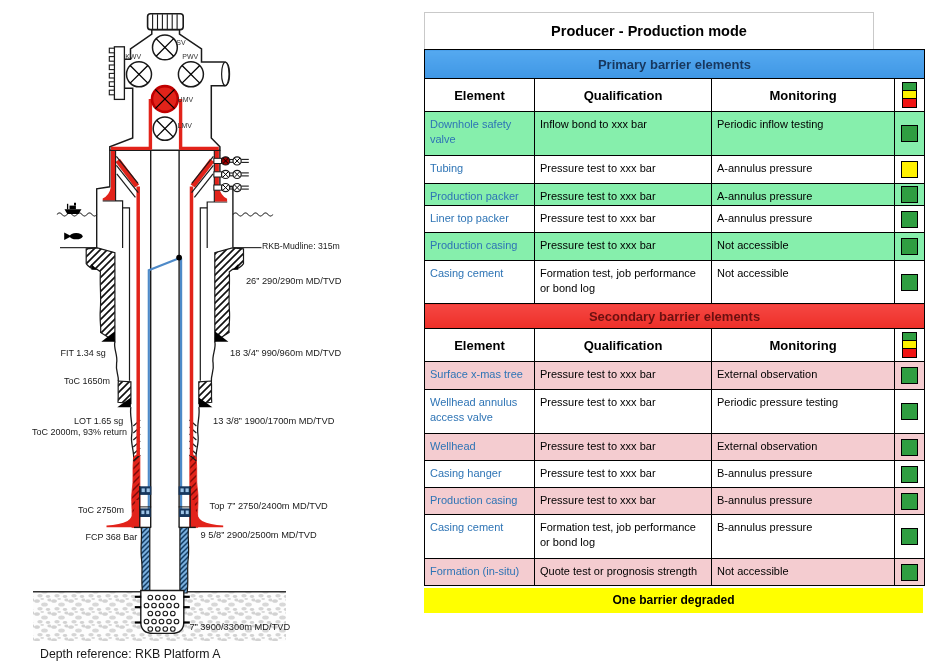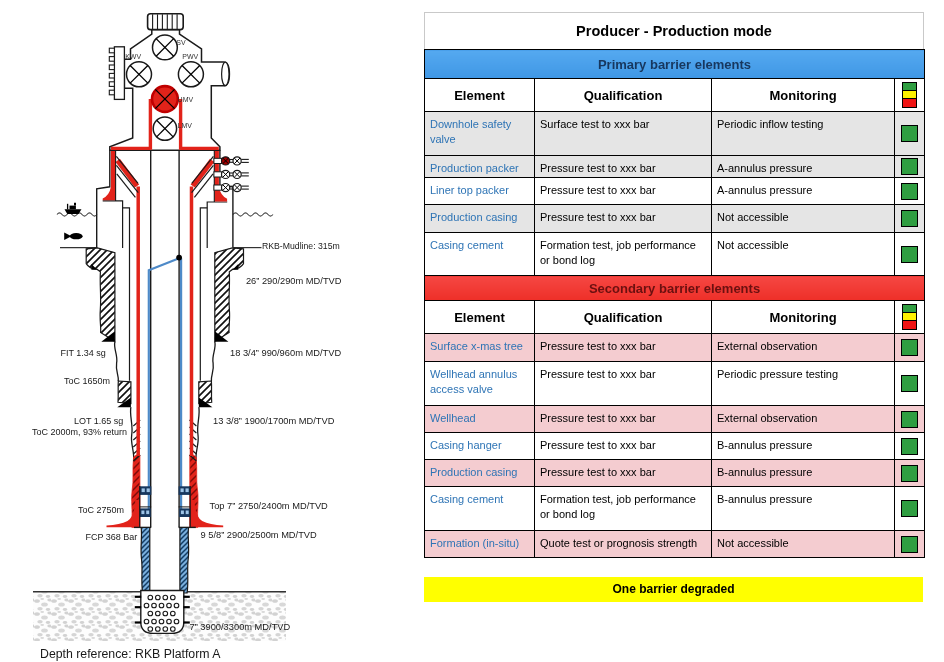--- a/index.html
+++ b/index.html
@@ -1,35 +1,35 @@
 <!DOCTYPE html>
 <html><head>
 <meta charset="utf-8">
 <style>
 html,body{margin:0;padding:0;background:#fff;}
 body{width:944px;height:662px;position:relative;font-family:"Liberation Sans",sans-serif;overflow:hidden;}
 #tblwrap{position:absolute;left:424px;top:12px;width:500px;}
-#title{box-sizing:border-box;width:500px;height:37px;border:1px solid #c9c9c9;border-bottom:none;
+#title{box-sizing:border-box;width:450px;height:37px;border:1px solid #c9c9c9;border-bottom:none;
   font-weight:bold;font-size:14.5px;color:#000;text-align:center;line-height:36px;}
 table{border-collapse:collapse;table-layout:fixed;width:500px;}
 td{border:1.5px solid #000;font-size:11px;color:#000;padding:5px 0 0 5px;vertical-align:top;line-height:15px;overflow:hidden;}
 td.el{color:#2E74B5;}
 td.st{padding:0;vertical-align:middle;}
 tr.band td{background:linear-gradient(#55a9f0,#3f97e5);color:#17375E;font-weight:bold;font-size:13px;text-align:center;padding:0;vertical-align:middle;}
 tr.band2 td{background:linear-gradient(#f54743,#ee2f28);color:#6B1010;font-weight:bold;font-size:13px;text-align:center;padding:0;vertical-align:middle;}
 tr.hdr td{font-weight:bold;font-size:13px;text-align:center;padding:0;vertical-align:middle;}
-tr.b td{background:#e5e5e5;margin-top:38px;}
+tr.b td{background:#86efac;margin-top:38px;}
 tr.p td{background:#F4CCD0;}
 
 .gb{width:15px;height:15px;border:1.6px solid #000;background:#2F9E41;margin:0 auto;}
 .yb{width:15px;height:15px;border:1.6px solid #000;background:#FFF100;margin:0 auto;}
 .stack{width:16px;margin:0 auto;}
 .stack div{width:13.5px;height:7.3px;border:1.3px solid #000;}
 .stack div+div{margin-top:-1.3px;}
-#yellow{box-sizing:border-box;margin-top:19px;width:499px;height:25px;background:#FFFF00;
+#yellow{box-sizing:border-box;margin-top:2px;width:499px;height:25px;background:#FFFF00;
   font-weight:bold;font-size:12px;text-align:center;line-height:25px;}
 </style>
 </head>
 <body>
 <div id="svghost">
     <svg width="430" height="662" viewBox="0 0 430 662" style="position:absolute;left:0;top:0">
       <defs>
         <pattern id="hb" patternUnits="userSpaceOnUse" width="7" height="7">
           <rect width="7" height="7" fill="#fff"></rect>
           <path d="M0,7 L7,0 M-1.75,1.75 L1.75,-1.75 M5.25,8.75 L8.75,5.25" stroke="#111" stroke-width="1.7"></path>
@@ -283,24 +283,32 @@
  <td class="st">
             <div class="stack">
               <div style="background:#2F9E41"></div>
               <div style="background:#FFF100"></div>
               <div style="background:#F01414"></div>
             </div>
           </td>
         </tr>
 <tr class="b" style="height:44px">
           <td class="el">Downhole safety valve</td>
-          <td>Surface test to xxx bar</td>
+          <td>Inflow bond to xxx bar</td>
           <td>Periodic inflow testing</td>
           <td class="st">
             <div class="gb"></div>
+          </td>
+        </tr>
+<tr class="w" style="height:28px">
+          <td class="el">Tubing</td>
+          <td>Pressure test to xxx bar</td>
+          <td>A-annulus pressure</td>
+          <td class="st">
+            <div class="yb"></div>
           </td>
         </tr>
 <tr class="b" style="height:22px">
           <td class="el">Production packer</td>
           <td>Pressure test to xxx bar</td>
           <td>A-annulus pressure</td>
           <td class="st">
             <div class="gb"></div>
           </td>
         </tr>

